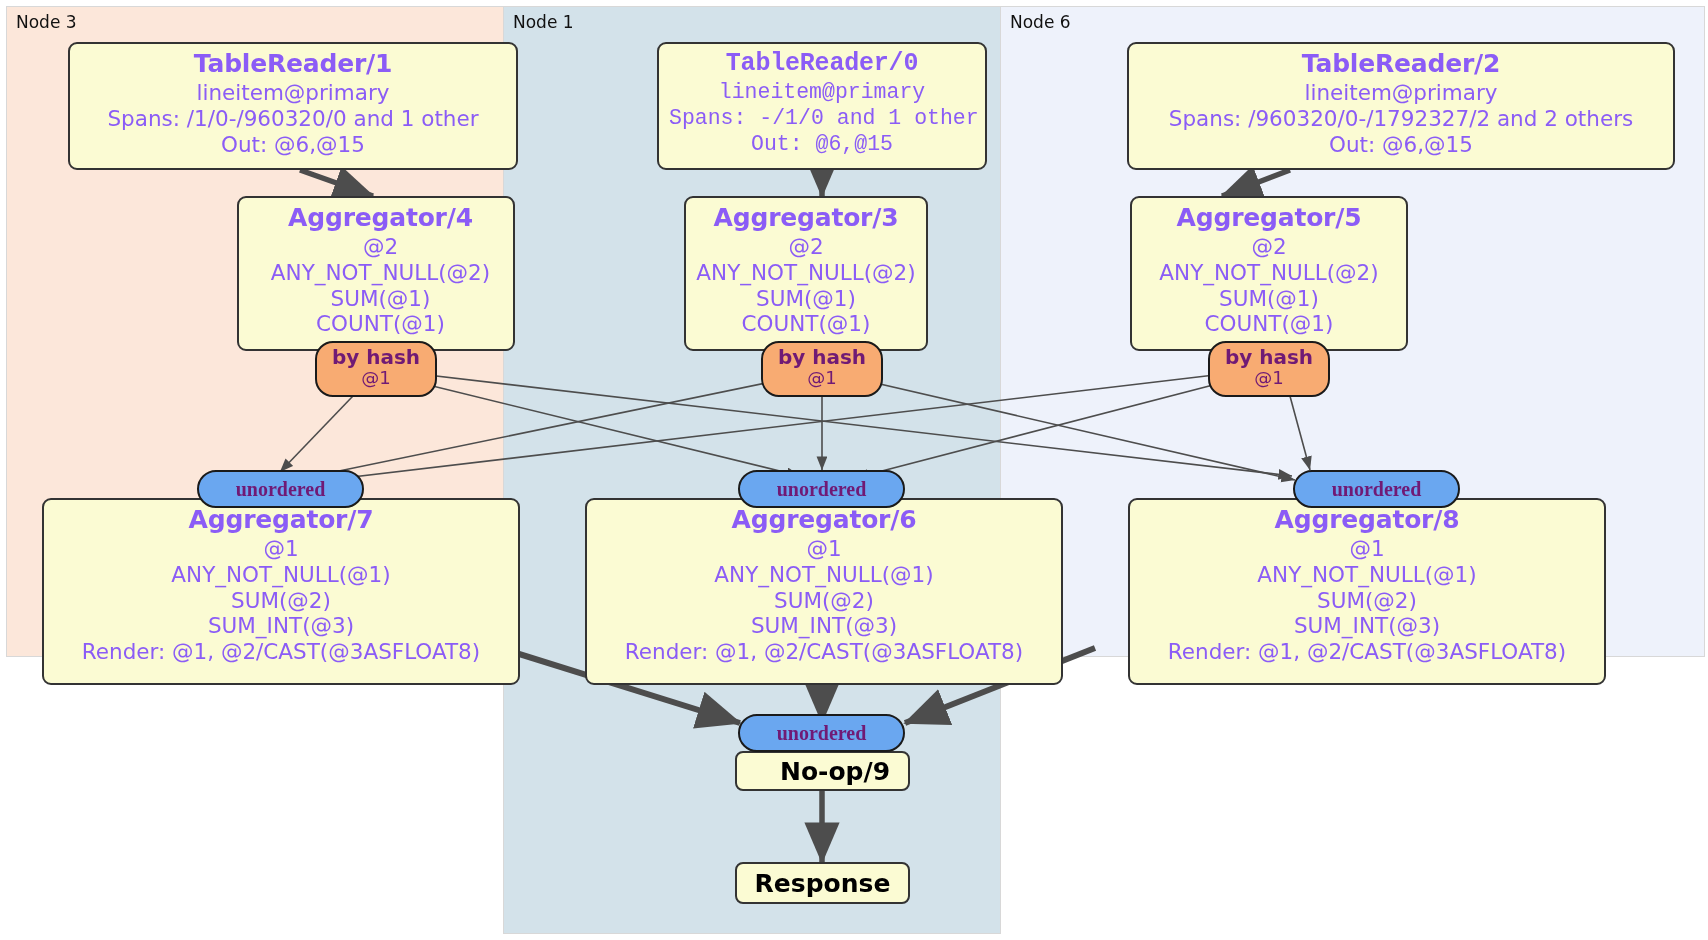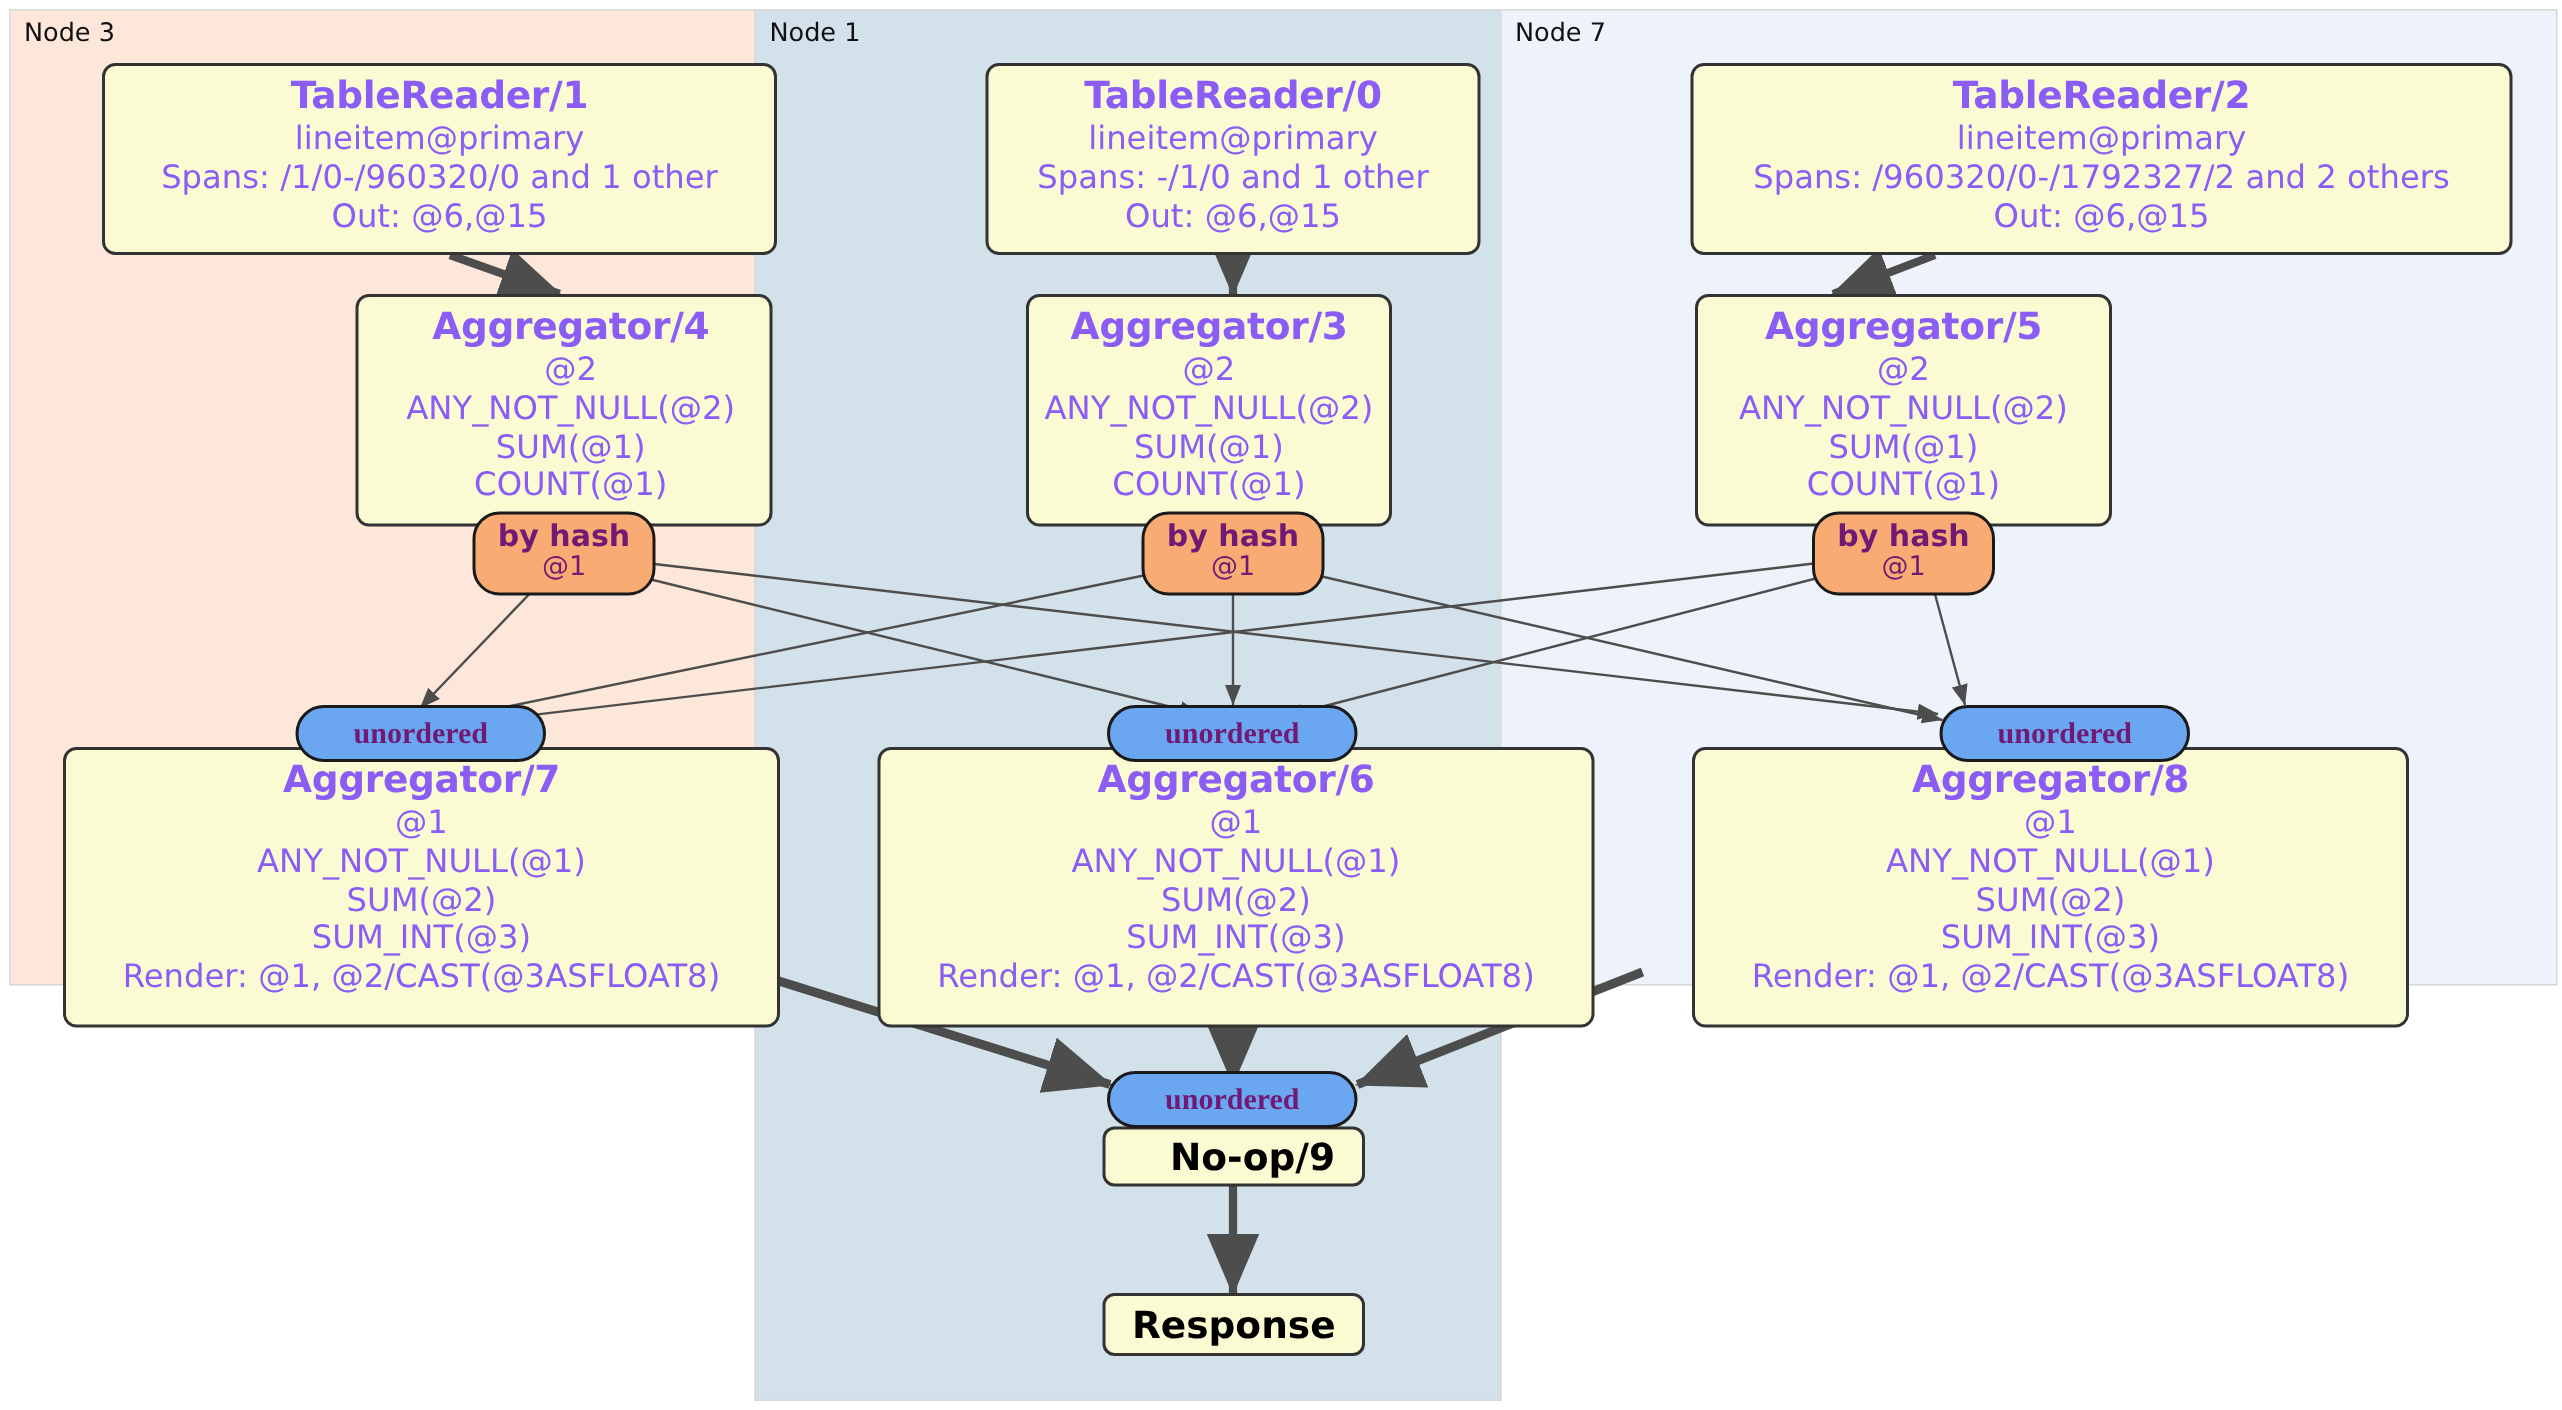--- a/index.html
+++ b/index.html
@@ -137,21 +137,21 @@
 
 <div id="canvas">
 
   <div class="node-panel" id="panel-node3">
     <span class="node-label">Node 3</span>
   </div>
   <div class="node-panel" id="panel-node1">
     <span class="node-label">Node 1</span>
   </div>
   <div class="node-panel" id="panel-node2">
-    <span class="node-label">Node 7</span>
+    <span class="node-label">Node 6</span>
   </div>
 
   <svg id="edges" viewBox="0 0 1708 940">
     <defs>
       <marker id="arrow-thick" markerWidth="9" markerHeight="9" refX="7.2" refY="3.2" orient="auto" markerUnits="strokeWidth">
         <path d="M0,0 L7.5,3.2 L0,6.4 z" fill="#4d4d4d"></path>
       </marker>
       <marker id="arrow-thin" markerWidth="11" markerHeight="11" refX="8.5" refY="3.4" orient="auto" markerUnits="strokeWidth">
         <path d="M0,0 L8.6,3.4 L0,6.8 z" fill="#4d4d4d"></path>
       </marker>
@@ -180,21 +180,21 @@
     <path d="M822,790 L822,862" stroke="#4d4d4d" stroke-width="5.5" fill="none" marker-end="url(#arrow-thick)"></path>
   </svg>
 
   <div class="proc-box" style="left:68px; top:42px; width:450px; height:128px;">
     <div class="title">TableReader/1</div>
     <div class="det">lineitem@primary</div>
     <div class="det">Spans: /1/0-/960320/0 and 1 other</div>
     <div class="det">Out: @6,@15</div>
   </div>
 
-  <div class="proc-box" style="left:657px; top:42px; width:330px; height:128px;">
+  <div class="proc-box" style="left:657px; top:42px; width:330px; height:128px;font-family:Liberation Mono, monospace;">
     <div class="title">TableReader/0</div>
     <div class="det">lineitem@primary</div>
     <div class="det">Spans: -/1/0 and 1 other</div>
     <div class="det">Out: @6,@15</div>
   </div>
 
   <div class="proc-box" style="left:1127px; top:42px; width:548px; height:128px;">
     <div class="title">TableReader/2</div>
     <div class="det">lineitem@primary</div>
     <div class="det">Spans: /960320/0-/1792327/2 and 2 others</div>

